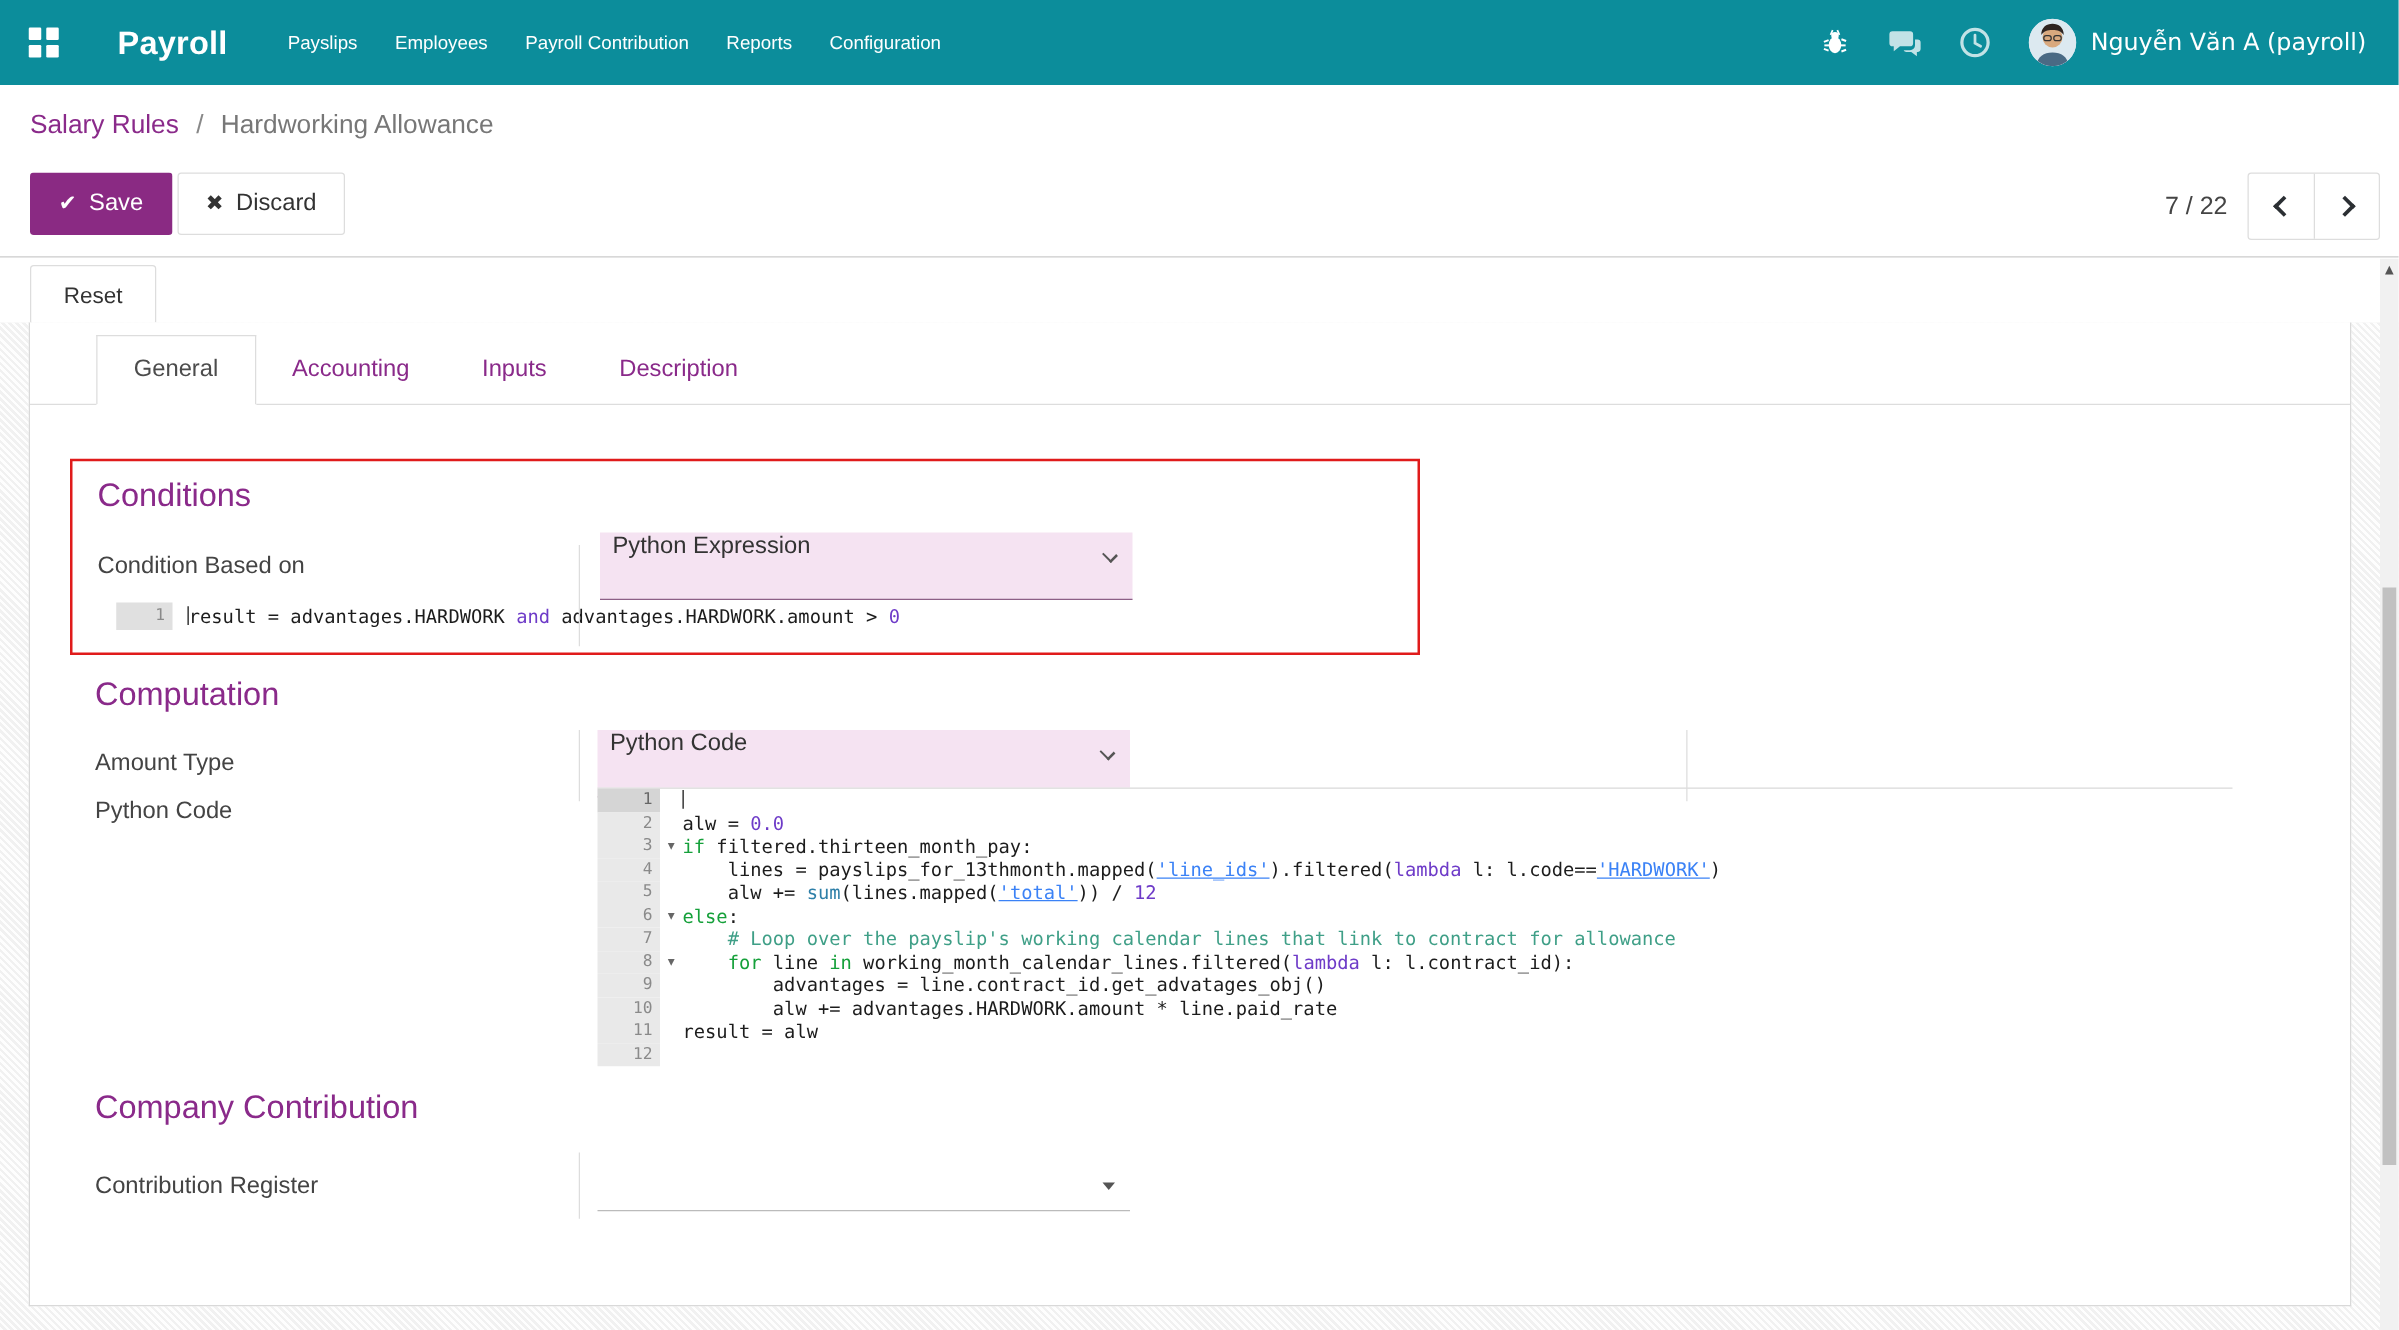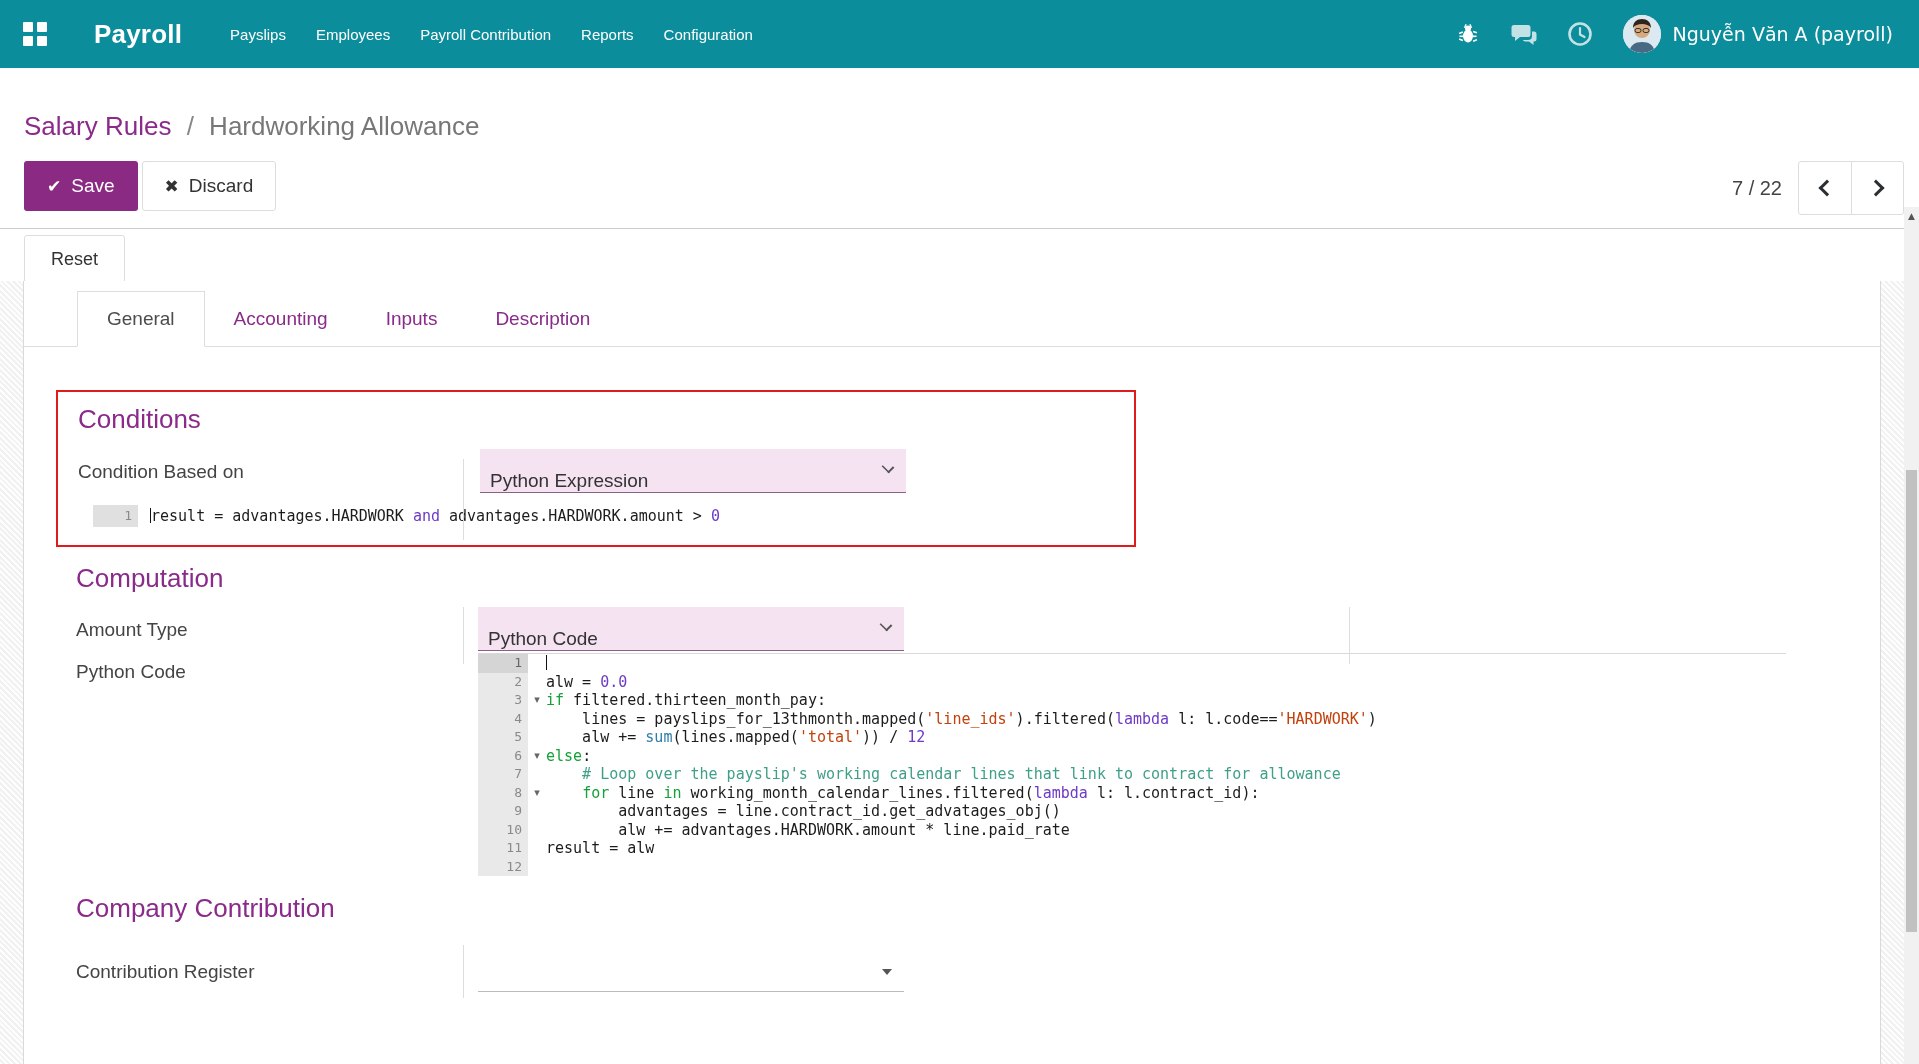--- a/index.html
+++ b/index.html
@@ -15,21 +15,21 @@
   .nav-menu { display:flex; align-items:center; gap:30px; font-size:15px; }
   .nav-item { cursor:pointer; white-space:nowrap; }
   .nav-right { margin-left:auto; display:flex; align-items:center; gap:30px; }
   .sys-icon { width:26px; height:26px; display:flex; align-items:center; justify-content:center; cursor:pointer; }
   .user-block { display:flex; align-items:center; gap:12px; cursor:pointer; }
   .avatar { width:38px; height:38px; border-radius:50%; overflow:hidden; background:#cfe3ed; flex:none; }
   .user-name { font-size:19px; font-family:"DejaVu Sans", sans-serif; }
 
   
   .control-panel { background:#fff; border-bottom:1px solid #ccc; height:138px; padding:0 24px; position:relative; }
-  .breadcrumb { padding-top:20px; font-size:26px;margin-top:23px; }
+  .breadcrumb { padding-top:20px; font-size:21px; }
   .bc-link { color:#8a2a8a; cursor:pointer; }
   .bc-sep { color:#888; margin:0 8px; }
   .bc-current { color:#777; }
   .cp-buttons { position:absolute; left:24px; top:70px; display:flex; gap:4px; }
   .btn { height:50px; display:inline-flex; align-items:center; gap:10px; font-size:19px; padding:0 22px; border-radius:3px; cursor:pointer; border:1px solid transparent; }
   .btn-primary { background:#8a2a83; color:#fff; }
   .btn-default { background:#fff; color:#333; border-color:#ddd; }
   .btn .glyph { font-family:"DejaVu Sans", sans-serif; font-size:17px; }
   .pager { position:absolute; right:15px; top:70px; display:flex; align-items:center; gap:16px; }
   .pager-count { font-size:20px; color:#444; }
@@ -63,40 +63,40 @@
 
   
   .red-box { position:absolute; left:32px; top:109px; width:1080px; height:157px; border:2px solid #e01b1b;
      padding:12px 20px; }
 
   
   .frow { display:grid; grid-template-columns:387px 1fr; }
   .flabel { font-size:19px; color:#444; display:flex; align-items:center; }
   .ffield { padding-left:15px; display:flex; align-items:center; }
 
-  .o-select { width:426px; height:44px; background:#f5e3f2; border:none; border-bottom:1px solid #8c5f86;
-     position:relative; display:flex; align-items:flex-end; padding:0 34px 0 10px; font-size:19px; color:#333; cursor:pointer; }
+  .o-select { width:426px; height:54px; background:#f5e3f2; border:none; border-bottom:1px solid #8c5f86;
+     position:relative; display:flex; align-items:flex-start; padding:0 34px 0 10px; font-size:19px; color:#333; cursor:pointer; }
   .sel-caret { position:absolute; right:13px; top:13px; width:10px; height:10px;
      border-right:2px solid #555; border-bottom:2px solid #555; transform:rotate(45deg) scaleY(.8); }
 
   
   .code { font-family:"DejaVu Sans Mono","Liberation Mono",monospace; font-size:15px; }
   .code-line { display:flex; height:18.5px; line-height:18.5px; white-space:pre; }
   .ln { width:50px; background:#e9e9e9; color:#8a8a8a; text-align:right; padding-right:6px; font-size:13px; flex:none; }
   .ln.active { background:#d5d5d5; color:#666; }
   .fold { width:18px; flex:none; color:#666; font-size:11px; text-align:center; font-family:"DejaVu Sans",sans-serif; }
   .ctext { flex:1; color:#1c1c1c; }
   .cursor { display:inline-block; width:1px; height:15px; background:#111; vertical-align:-2px; }
   .mini-editor .ln { width:45px; background:#e0e0e0; }
   .mini-editor .code-line { height:22px; line-height:22px; }
   .mini-editor .fold { width:12px; }
   .big-editor { position:absolute; left:454px; top:372px; width:1308px; border-top:1px solid #d9d9d9; background:#fff; }
 
   .tk-kw { color:#15a03a; }
-  .tk-str { color:#c2410c; }
+  .tk-str { color:#3b82f6;text-decoration:underline; }
   .tk-cm { color:#3f9f87; }
   .tk-op { color:#6e3bc8; }
   .tk-num { color:#6e3bc8; }
   .tk-fn { color:#2e7fa8; }
 
   
   .comp-title { position:absolute; left:52px; top:282px; }
   .comp-row1 { position:absolute; left:52px; top:326px; width:1280px; height:46px; }
   .comp-label2 { position:absolute; left:52px; top:380px; }
   .cc-title { position:absolute; left:52px; top:612px; }

